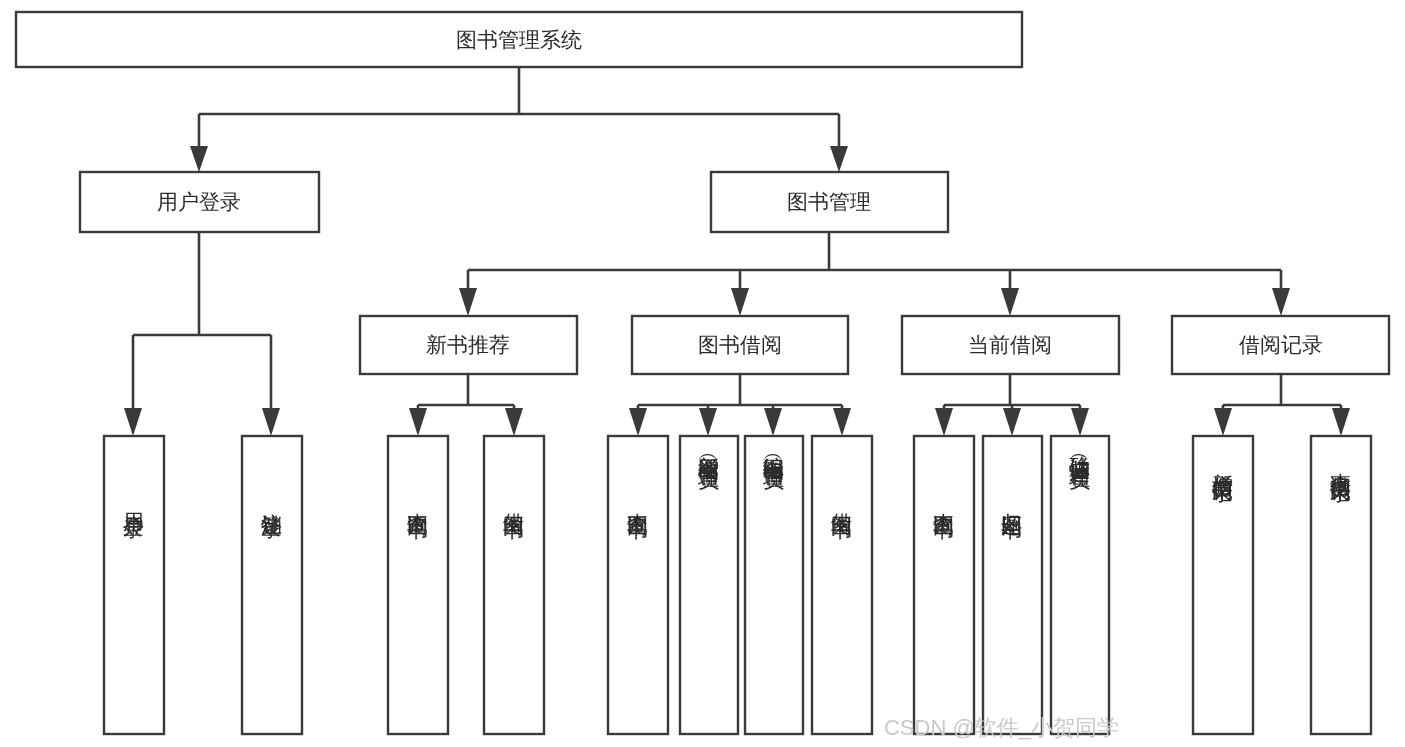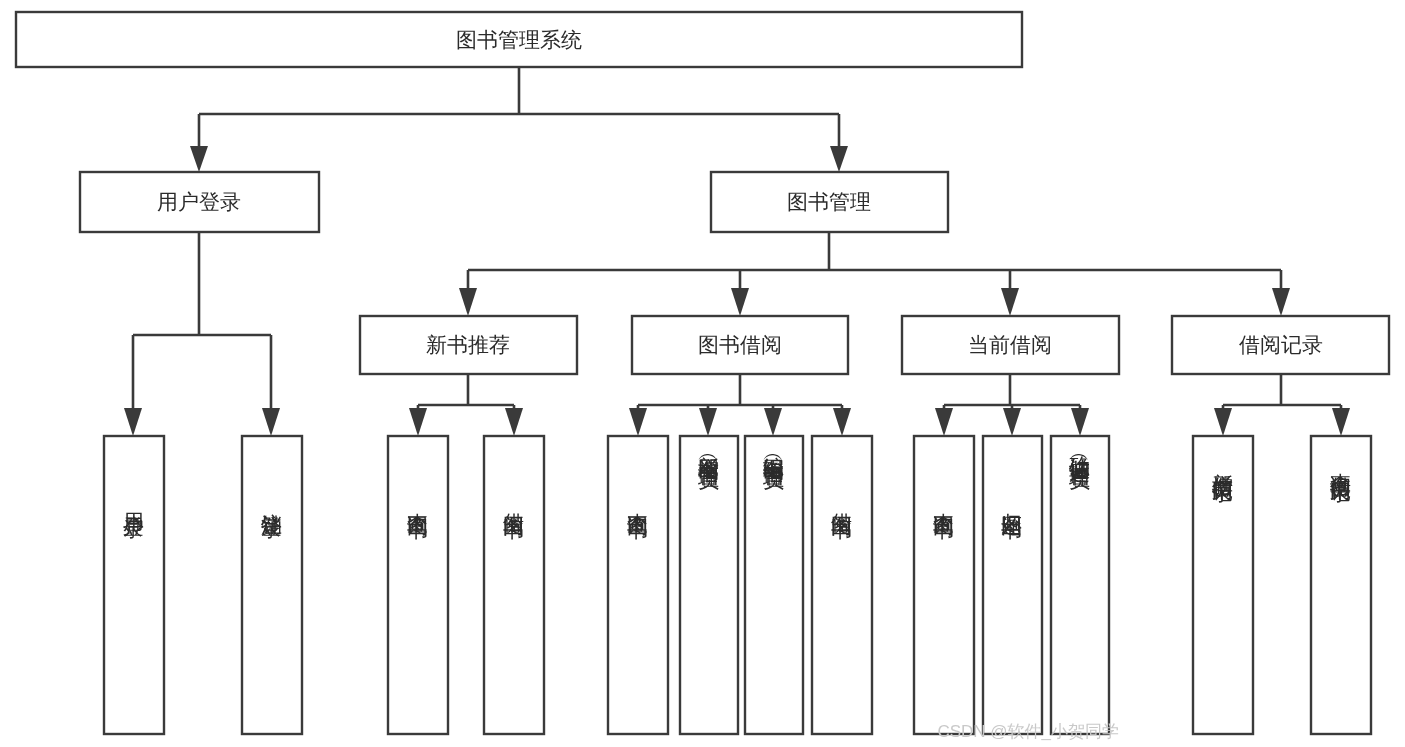--- a/index.html
+++ b/index.html
@@ -54,21 +54,21 @@
     writing-mode: vertical-rl;
     text-orientation: upright;
     text-anchor: middle;
     letter-spacing: 2px;
   }
   .watermark {
     position: absolute;
     right: 8px;
     bottom: 4px;
     font-family: "Liberation Sans", "DejaVu Sans", sans-serif;
-    font-size: 17px;
+    font-size: 22px;
     color: #c9c9c9;
     white-space: nowrap;
     pointer-events: none;
   }
 </style>
 </head>
 <body>
 
 <div id="diagram-root">
 

